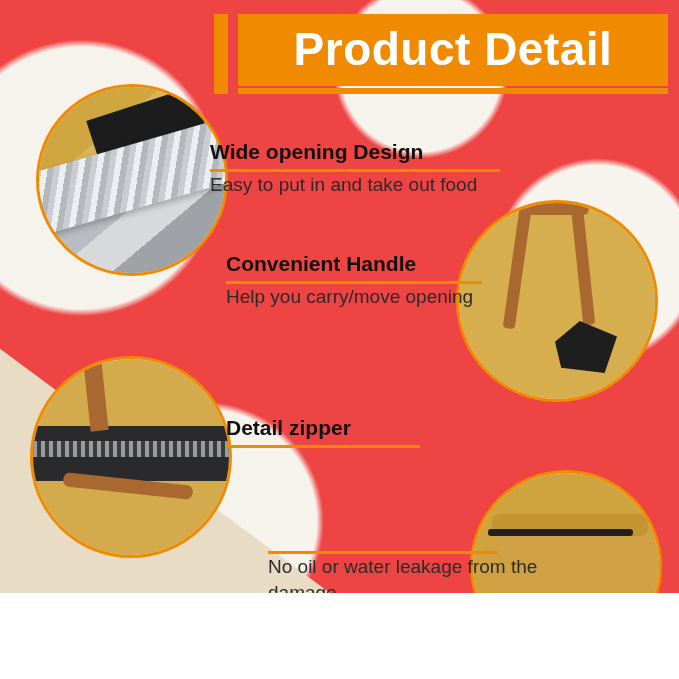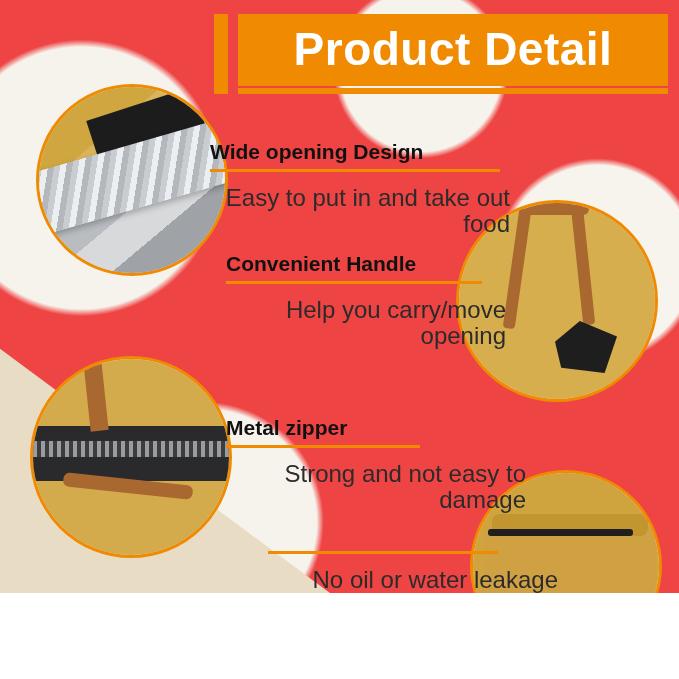--- a/index.html
+++ b/index.html
@@ -52,21 +52,21 @@
   #b4{left:470px;top:470px;width:186px;height:186px;}
   #b4 .ph{background:#cfa33e;}
   #b4 .bagbody{position:absolute;left:6%;top:28%;width:92%;height:58%;background:#cfa142;border-radius:10px 10px 16px 16px;}
   #b4 .bagtop{position:absolute;left:10%;top:22%;width:84%;height:12%;background:#c2952f;border-radius:8px;}
   #b4 .zip{position:absolute;left:8%;top:30%;width:78%;height:7px;background:#1f1f20;border-radius:3px;}
 
   
   .item{position:absolute;}
   .item .head{color:#111;font-size:21px;font-weight:bold;}
   .item .rule{height:3px;background:#f08a00;margin-top:5px;}
-  .item .sub{color:#2b2b2b;font-size:24px;margin-top:13px;line-height:26px;text-align:right;}
+  .item .sub{color:#2b2b2b;font-size:19px;margin-top:0;line-height:26px;}
 
   #t1{left:210px;top:140px;width:300px;}
   #t1 .rule{width:290px;}
   #t2{left:226px;top:252px;width:280px;}
   #t2 .rule{width:256px;}
   #t3{left:226px;top:416px;width:300px;}
   #t3 .rule{width:194px;}
   #t4{left:268px;top:546px;width:290px;}
   #t4 .rule{width:230px;}
 </style>
@@ -122,23 +122,22 @@
     <div class="sub">Easy to put in and take out food</div>
   </div>
 
   <div class="item" id="t2">
     <div class="head">Convenient Handle</div>
     <div class="rule"></div>
     <div class="sub">Help you carry/move opening</div>
   </div>
 
   <div class="item" id="t3">
-    <div class="head">Metal zipper</div>
+    <div class="head">Detail zipper</div>
     <div class="rule"></div>
-    <div class="sub">Strong and not easy to damage</div>
   </div>
 
   <div class="item" id="t4">
     <div class="rule"></div>
     <div class="sub">No oil or water leakage from the damage</div>
   </div>
 
 </div>
 
 </body></html>

